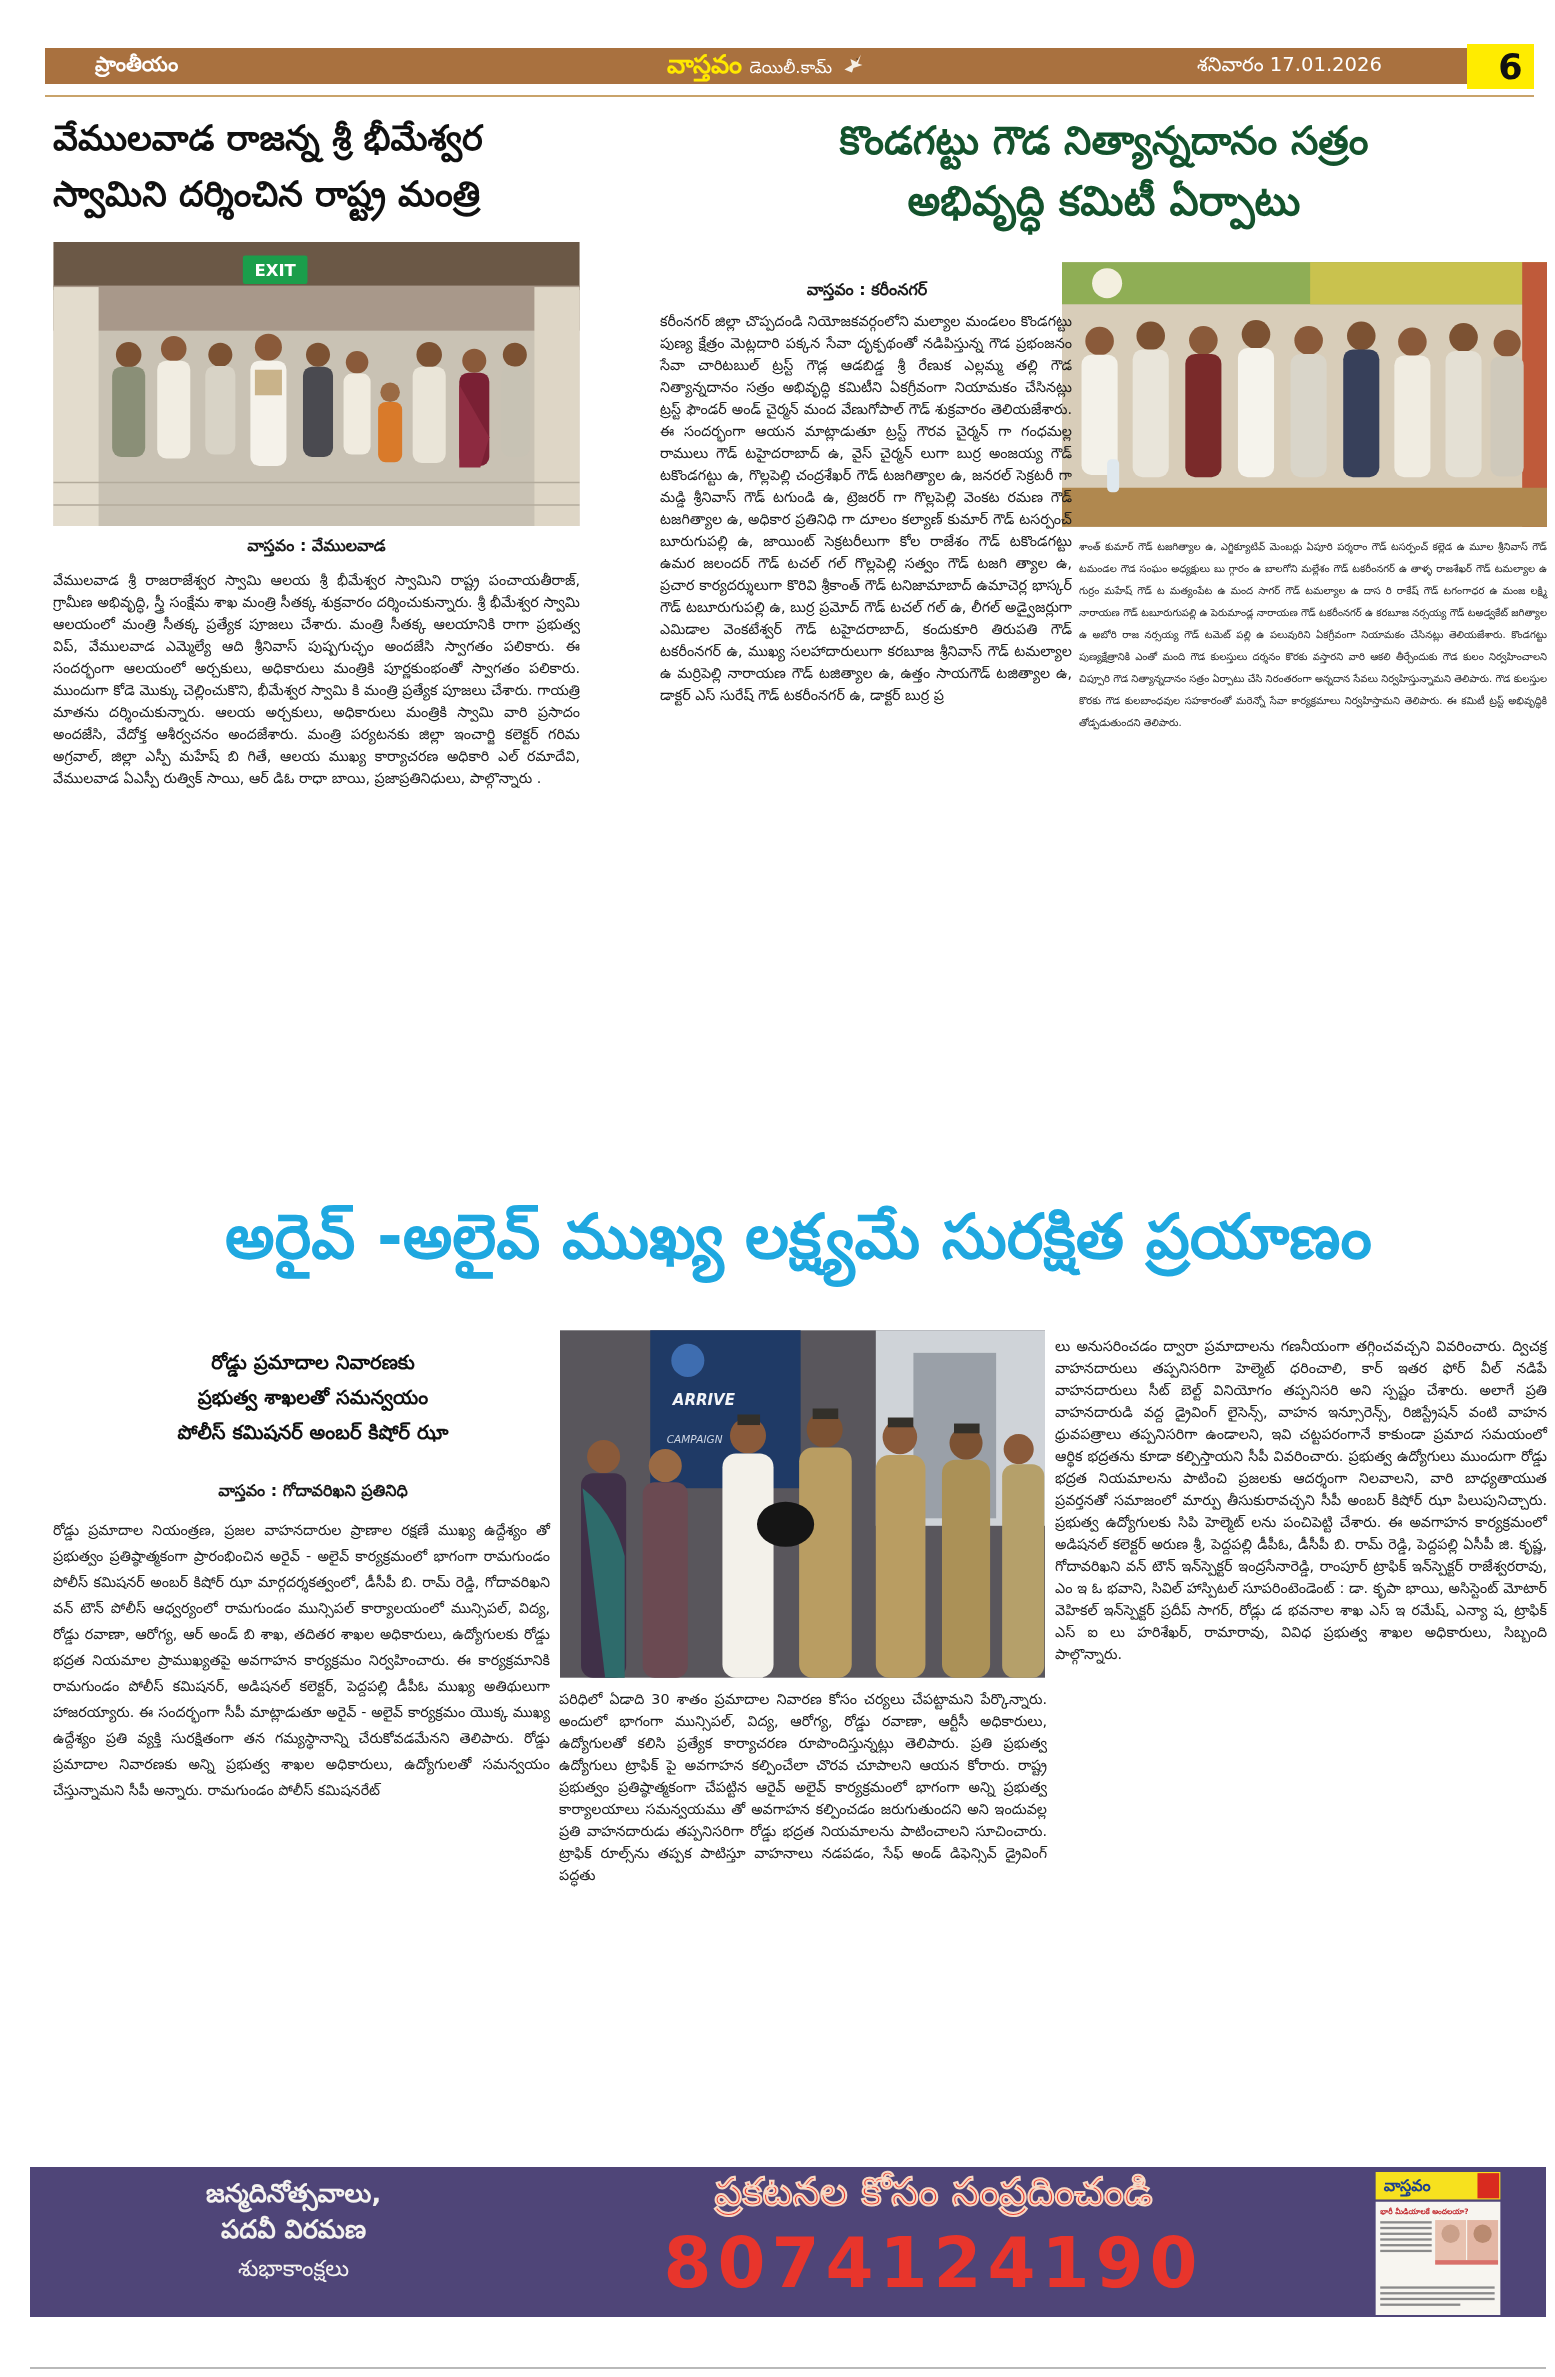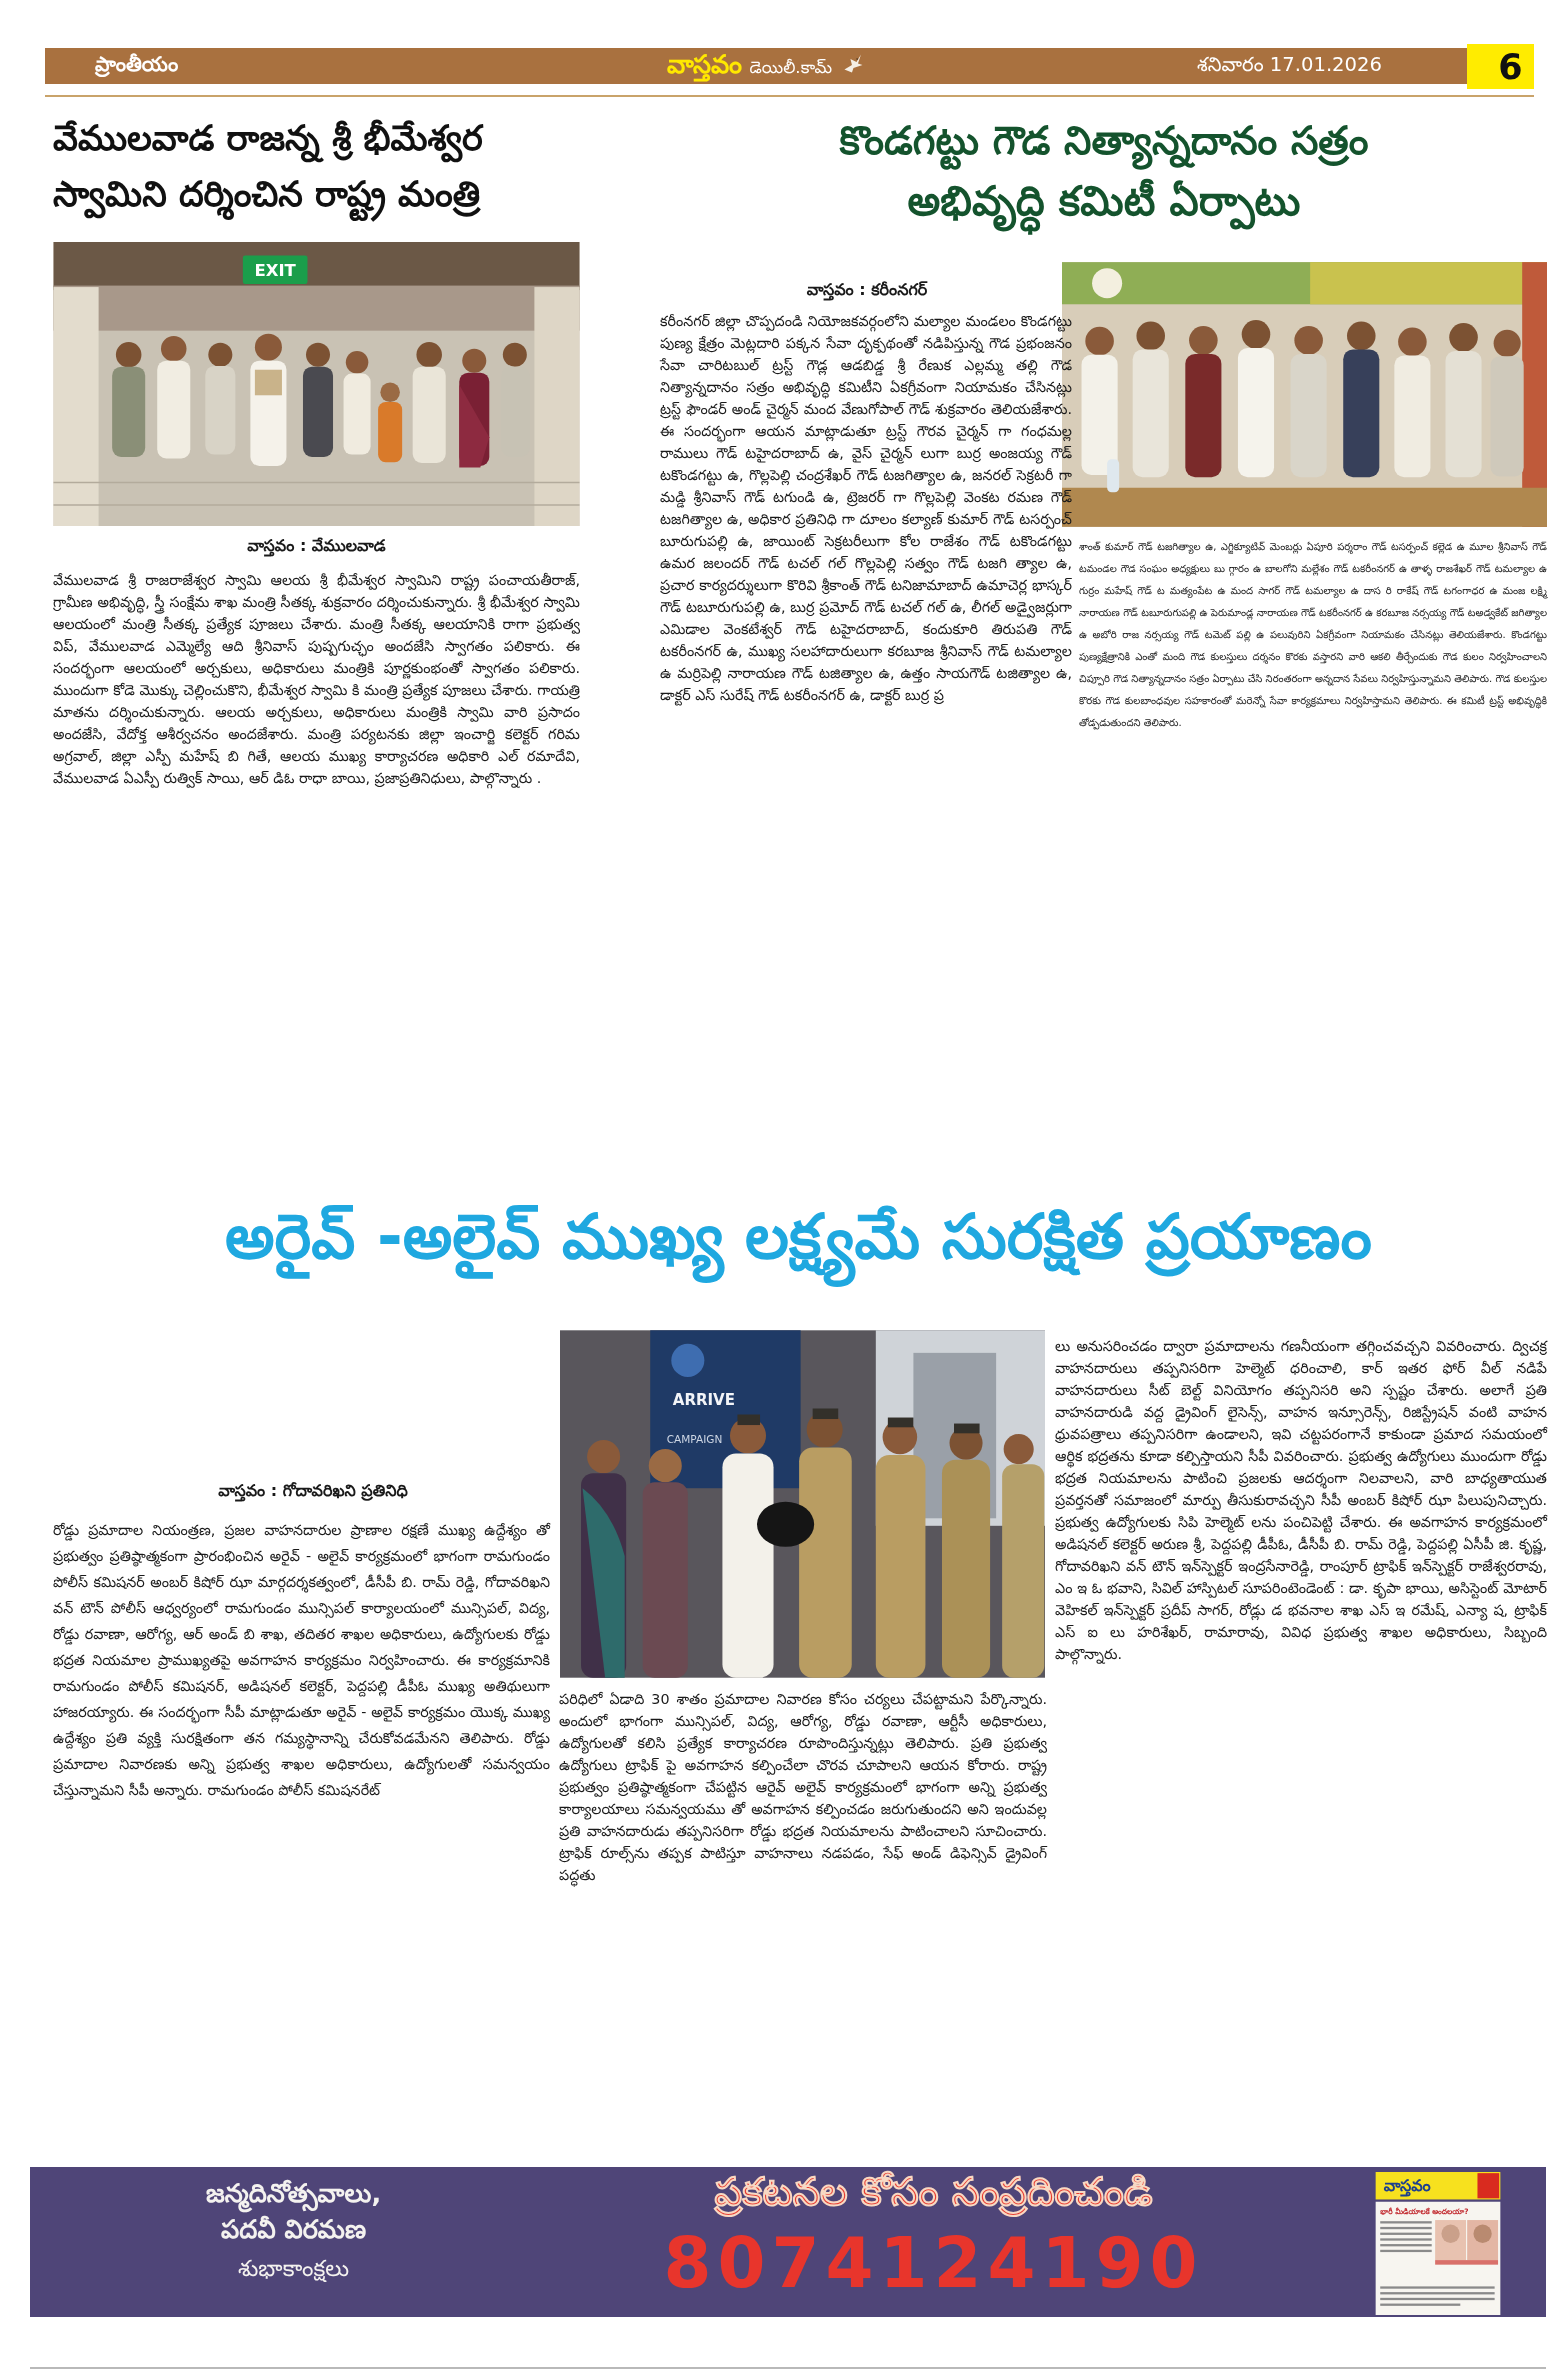--- a/index.html
+++ b/index.html
@@ -27,21 +27,21 @@
   #rhead .l1{font-size:39px;line-height:59px;}
   #rhead .l2{font-size:41px;line-height:63px;}
   #rdate{left:640px;top:280px;width:414px;text-align:center;font-weight:bold;font-size:16px;}
   #rphoto{left:1042px;top:262px;width:485px;height:265px;}
   #rcol1{left:640px;top:310px;width:412px;height:858px;font-size:14.3px;line-height:22px;text-align:justify;}
   #rcol2{left:1059px;top:536px;width:468px;height:640px;font-size:10px;line-height:22px;text-align:justify;}
   
   #mhead{left:30px;top:1198px;width:1497px;text-align:center;color:#1fa8e0;font-weight:bold;font-size:62px;line-height:78px;}
   #msub{left:60px;top:1345px;width:466px;text-align:center;font-weight:bold;font-size:19.6px;line-height:35px;color:#111;}
   #mdate{left:60px;top:1481px;width:466px;text-align:center;font-weight:bold;font-size:16px;}
-  #mphoto{left:540px;top:1330px;width:485px;height:348px;}
+  #mphoto{left:540px;top:1330px;width:485px;height:348px;font-style:italic;}
   #mcol1{left:33px;top:1517px;width:497px;height:637px;font-size:14.3px;line-height:26px;text-align:justify;}
   #mcol2{left:539px;top:1688px;width:488px;height:466px;font-size:14.3px;line-height:22px;text-align:justify;}
   #mcol3{left:1035px;top:1335px;width:492px;height:820px;font-size:14.3px;line-height:22px;text-align:justify;}
   
   #ad{left:30px;top:2167px;width:1496px;height:150px;background:#4f4578;}
   #ad-left{position:absolute;left:22.6px;top:7.5px;width:482px;text-align:center;color:#f4f2ef;}
   #ad-left .a1{font-size:25.6px;font-weight:bold;line-height:36px;}
   #ad-left .a2{font-size:25.6px;font-weight:bold;line-height:36px;}
   #ad-left .a3{font-size:22.6px;line-height:42px;}
   #ad-title{position:absolute;left:482px;top:1.5px;width:843px;text-align:center;color:#e83b2f;
@@ -193,20 +193,25 @@
       <rect y="300" width="645" height="52" fill="#b0884f"></rect>
       <rect x="60" y="262" width="16" height="44" rx="6" fill="#dfe8ee"></rect>
     </svg>
   </div>
 
   <div class="abs" id="rcol1">కరీంనగర్ జిల్లా చొప్పదండి నియోజకవర్గంలోని మల్యాల మండలం కొండగట్టు పుణ్య క్షేత్రం మెట్లదారి పక్కన సేవా దృక్పథంతో నడిపిస్తున్న గౌడ ప్రభంజనం సేవా చారిటబుల్ ట్రస్ట్ గౌడ్ల ఆడబిడ్డ శ్రీ రేణుక ఎల్లమ్మ తల్లి గౌడ నిత్యాన్నదానం సత్రం అభివృద్ధి కమిటీని ఏకగ్రీవంగా నియామకం చేసినట్లు ట్రస్ట్ ఫౌండర్ అండ్ చైర్మన్ మంద వేణుగోపాల్ గౌడ్ శుక్రవారం తెలియజేశారు. ఈ సందర్భంగా ఆయన మాట్లాడుతూ ట్రస్ట్ గౌరవ చైర్మన్ గా గంధమల్ల రాములు గౌడ్ టహైదరాబాద్ ఉ, వైస్ చైర్మన్ లుగా బుర్ర అంజయ్య గౌడ్ టకొండగట్టు ఉ, గొల్లపెల్లి చంద్రశేఖర్ గౌడ్ టజగిత్యాల ఉ, జనరల్ సెక్రటరీ గా మడ్డి శ్రీనివాస్ గౌడ్ టగుండి ఉ, ట్రెజరర్ గా గొల్లపెల్లి వెంకట రమణ గౌడ్ టజగిత్యాల ఉ, అధికార ప్రతినిధి గా దూలం కల్యాణ్ కుమార్ గౌడ్ టసర్పంచ్ బూరుగుపల్లి ఉ, జాయింట్ సెక్రటరీలుగా కోల రాజేశం గౌడ్ టకొండగట్టు ఉమర జలందర్ గౌడ్ టచల్ గల్ గొల్లపెల్లి సత్వం గౌడ్ టజగి త్యాల ఉ, ప్రచార కార్యదర్శులుగా కొరివి శ్రీకాంత్ గౌడ్ టనిజామాబాద్ ఉమాచెర్ల భాస్కర్ గౌడ్ టబూరుగుపల్లి ఉ, బుర్ర ప్రమోద్ గౌడ్ టచల్ గల్ ఉ, లీగల్ అడ్వైజర్లుగా ఎమిడాల వెంకటేశ్వర్ గౌడ్ టహైదరాబాద్, కందుకూరి తిరుపతి గౌడ్ టకరీంనగర్ ఉ, ముఖ్య సలహాదారులుగా కరబూజ శ్రీనివాస్ గౌడ్ టమల్యాల ఉ మర్రిపెల్లి నారాయణ గౌడ్ టజిత్యాల ఉ, ఉత్తం సాయగౌడ్ టజిత్యాల ఉ, డాక్టర్ ఎస్ సురేష్ గౌడ్ టకరీంనగర్ ఉ, డాక్టర్ బుర్ర ప్ర</div>
   <div class="abs" id="rcol2">శాంత్ కుమార్ గౌడ్ టజగిత్యాల ఉ, ఎగ్జిక్యూటివ్ మెంబర్లు ఏపూరి పర్శరాం గౌడ్ టసర్పంచ్ కల్లెడ ఉ మూల శ్రీనివాస్ గౌడ్ టమండల గౌడ సంఘం అధ్యక్షులు బు గ్గారం ఉ బాలగోని మల్లేశం గౌడ్ టకరీంనగర్ ఉ తాళ్ళ రాజశేఖర్ గౌడ్ టమల్యాల ఉ గుర్రం మహేష్ గౌడ్ ట మత్యంపేట ఉ మంద సాగర్ గౌడ్ టమల్యాల ఉ దాస రి రాకేష్ గౌడ్ టగంగాధర ఉ మంజ లక్ష్మి నారాయణ గౌడ్ టబూరుగుపల్లి ఉ పెరుమాండ్ల నారాయణ గౌడ్ టకరీంనగర్ ఉ కరబూజ నర్సయ్య గౌడ్ టఅడ్వకేట్ జగిత్యాల ఉ అబోరి రాజ నర్సయ్య గౌడ్ టమెట్ పల్లి ఉ పలువురిని ఏకగ్రీవంగా నియామకం చేసినట్లు తెలియజేశారు. కొండగట్టు పుణ్యక్షేత్రానికి ఎంతో మంది గౌడ కులస్తులు దర్శనం కొరకు వస్తారని వారి ఆకలి తీర్చేందుకు గౌడ కులం నిర్వహించాలని చిప్పూరి గౌడ నిత్యాన్నదానం సత్రం ఏర్పాటు చేసి నిరంతరంగా అన్నదాన సేవలు నిర్వహిస్తున్నామని తెలిపారు. గౌడ కులస్తుల కొరకు గౌడ కులబాంధవుల సహకారంతో మరెన్నో సేవా కార్యక్రమాలు నిర్వహిస్తామని తెలిపారు. ఈ కమిటీ ట్రస్ట్ అభివృద్ధికి తోడ్పడుతుందని తెలిపారు.</div>
 
   <div class="abs" id="mhead">అరైవ్ -అలైవ్ ముఖ్య లక్ష్యమే సురక్షిత ప్రయాణం</div>
 
+  <div class="abs" id="msub">
+    <div>రోడ్డు ప్రమాదాల నివారణకు</div>
+    <div>ప్రభుత్వ శాఖలతో సమన్వయం</div>
+    <div>పోలీస్ కమిషనర్ అంబర్ కిషోర్ ఝా</div>
+  </div>
   <div class="abs" id="mdate">వాస్తవం : గోదావరిఖని ప్రతినిధి</div>
 
   <div class="abs" id="mphoto">
     <svg width="485" height="348" viewBox="0 0 645 462">
       <rect width="645" height="462" fill="#59565c"></rect>
       <rect x="420" y="0" width="225" height="260" fill="#cfd3d8"></rect>
       <rect x="470" y="30" width="110" height="220" fill="#9aa0a8"></rect>
 
       <g>
         <rect x="120" y="0" width="200" height="210" fill="#1f3a66"></rect>

